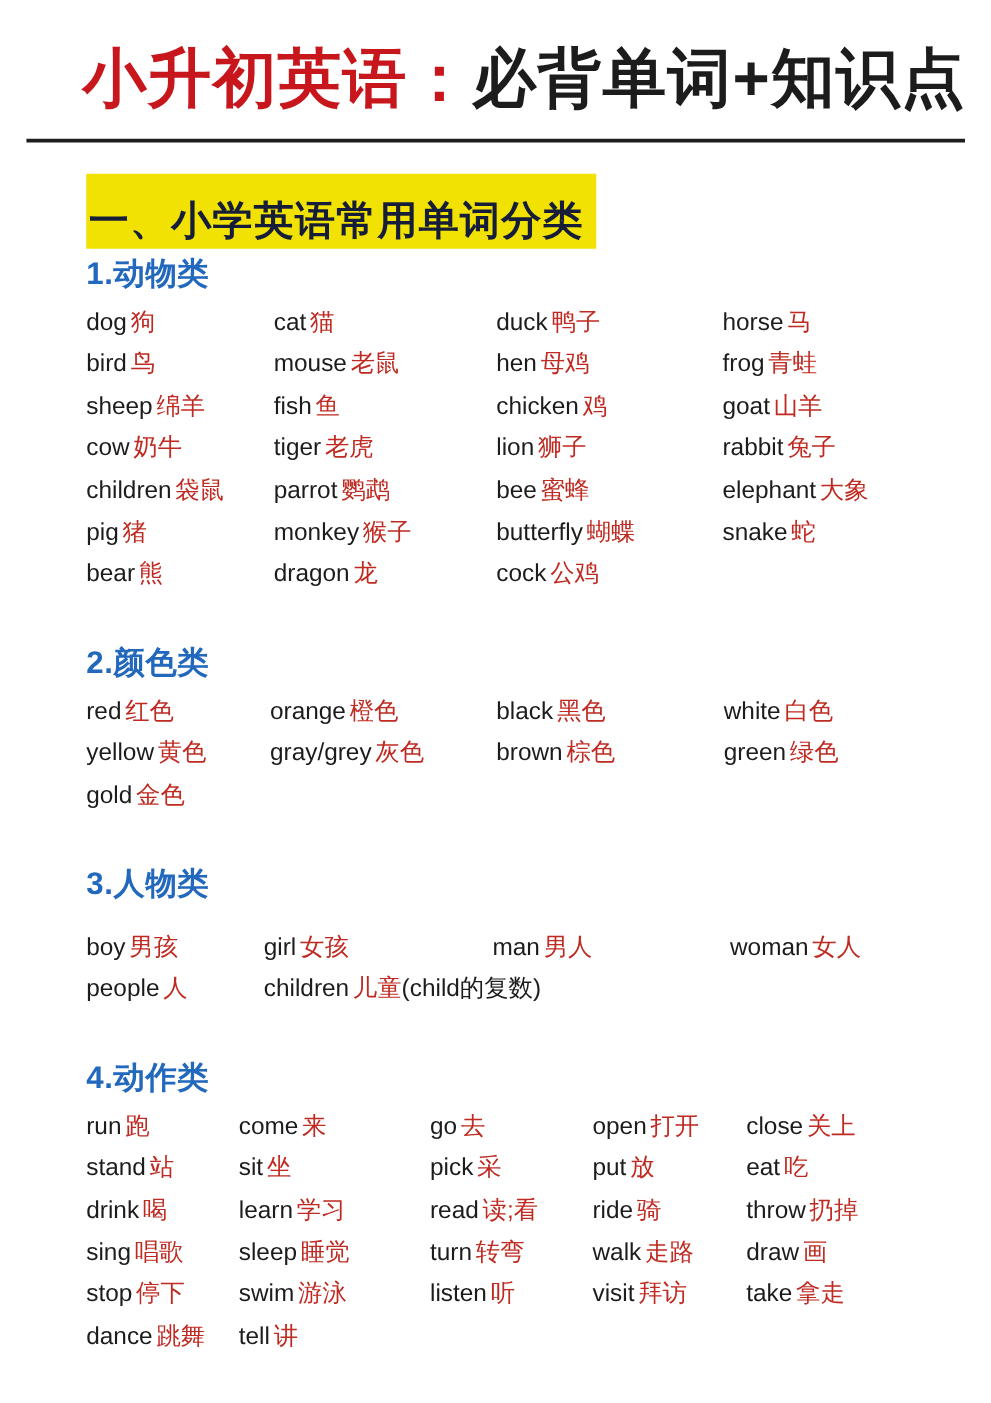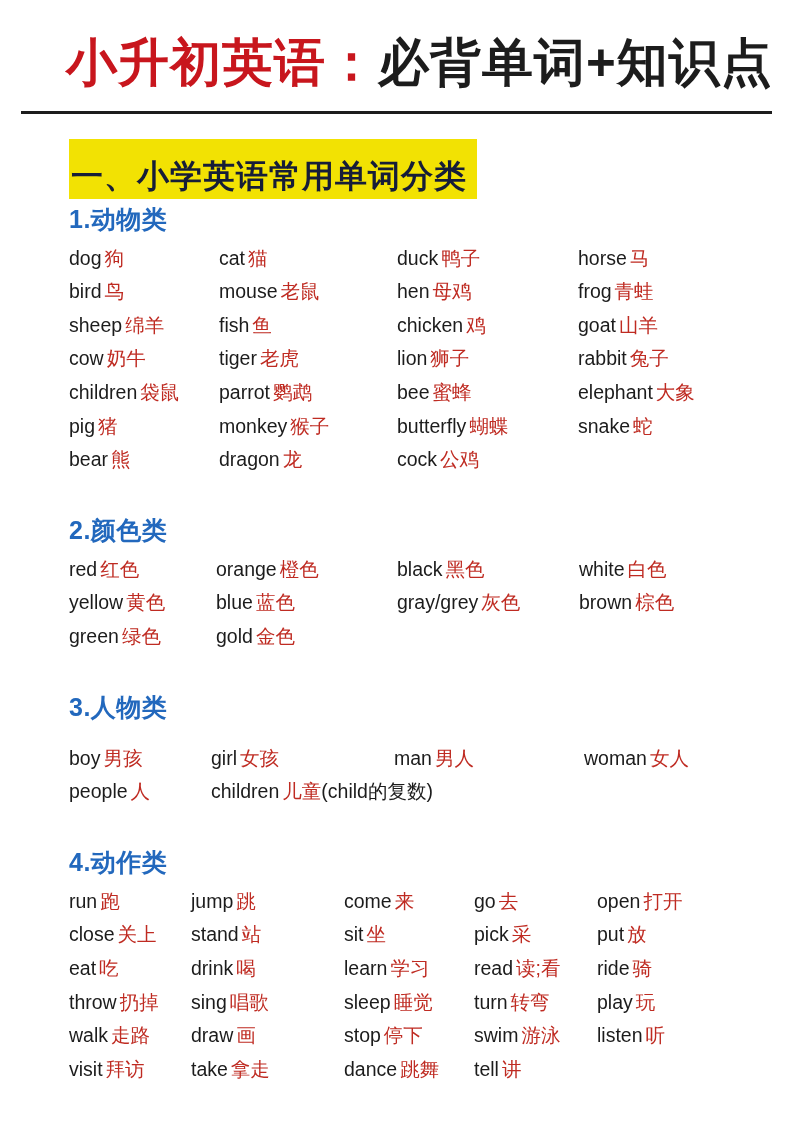--- a/index.html
+++ b/index.html
@@ -95,21 +95,20 @@
           </div>
         </section>
         <section class="word-section">
           <h2 class="sec-heading">2.颜色类</h2>
           <div class="word-grid grid-s1">
             <div class="entry"><span class="en">red</span><span class="zh">红色</span></div>
             <div class="entry"><span class="en">orange</span><span class="zh">橙色</span></div>
             <div class="entry"><span class="en">black</span><span class="zh">黑色</span></div>
             <div class="entry"><span class="en">white</span><span class="zh">白色</span></div>
             <div class="entry"><span class="en">yellow</span><span class="zh">黄色</span></div>
-            <div class="entry"><span class="en">blue</span><span class="zh">蓝色</span></div>
             <div class="entry"><span class="en">gray/grey</span><span class="zh">灰色</span></div>
             <div class="entry"><span class="en">brown</span><span class="zh">棕色</span></div>
             <div class="entry"><span class="en">green</span><span class="zh">绿色</span></div>
             <div class="entry"><span class="en">gold</span><span class="zh">金色</span></div>
           </div>
         </section>
         <section class="word-section">
           <h2 class="sec-heading">3.人物类</h2>
           <div class="word-grid grid-s2">
             <div class="entry"><span class="en">boy</span><span class="zh">男孩</span></div>
@@ -118,39 +117,37 @@
             <div class="entry"><span class="en">woman</span><span class="zh">女人</span></div>
             <div class="entry"><span class="en">people</span><span class="zh">人</span></div>
             <div class="entry"><span class="en">children</span><span class="zh">儿童</span><span class="note">(child的复数)</span></div>
             <div class="entry"></div>
           </div>
         </section>
         <section class="word-section">
           <h2 class="sec-heading">4.动作类</h2>
           <div class="word-grid grid-s3">
             <div class="entry"><span class="en">run</span><span class="zh">跑</span></div>
-            <div class="entry"><span class="en">jump</span><span class="zh">跳</span></div>
             <div class="entry"><span class="en">come</span><span class="zh">来</span></div>
             <div class="entry"><span class="en">go</span><span class="zh">去</span></div>
             <div class="entry"><span class="en">open</span><span class="zh">打开</span></div>
             <div class="entry"><span class="en">close</span><span class="zh">关上</span></div>
             <div class="entry"><span class="en">stand</span><span class="zh">站</span></div>
             <div class="entry"><span class="en">sit</span><span class="zh">坐</span></div>
             <div class="entry"><span class="en">pick</span><span class="zh">采</span></div>
             <div class="entry"><span class="en">put</span><span class="zh">放</span></div>
             <div class="entry"><span class="en">eat</span><span class="zh">吃</span></div>
             <div class="entry"><span class="en">drink</span><span class="zh">喝</span></div>
             <div class="entry"><span class="en">learn</span><span class="zh">学习</span></div>
             <div class="entry"><span class="en">read</span><span class="zh">读;看</span></div>
             <div class="entry"><span class="en">ride</span><span class="zh">骑</span></div>
             <div class="entry"><span class="en">throw</span><span class="zh">扔掉</span></div>
             <div class="entry"><span class="en">sing</span><span class="zh">唱歌</span></div>
             <div class="entry"><span class="en">sleep</span><span class="zh">睡觉</span></div>
             <div class="entry"><span class="en">turn</span><span class="zh">转弯</span></div>
-            <div class="entry"><span class="en">play</span><span class="zh">玩</span></div>
             <div class="entry"><span class="en">walk</span><span class="zh">走路</span></div>
             <div class="entry"><span class="en">draw</span><span class="zh">画</span></div>
             <div class="entry"><span class="en">stop</span><span class="zh">停下</span></div>
             <div class="entry"><span class="en">swim</span><span class="zh">游泳</span></div>
             <div class="entry"><span class="en">listen</span><span class="zh">听</span></div>
             <div class="entry"><span class="en">visit</span><span class="zh">拜访</span></div>
             <div class="entry"><span class="en">take</span><span class="zh">拿走</span></div>
             <div class="entry"><span class="en">dance</span><span class="zh">跳舞</span></div>
             <div class="entry"><span class="en">tell</span><span class="zh">讲</span></div>
           </div>

